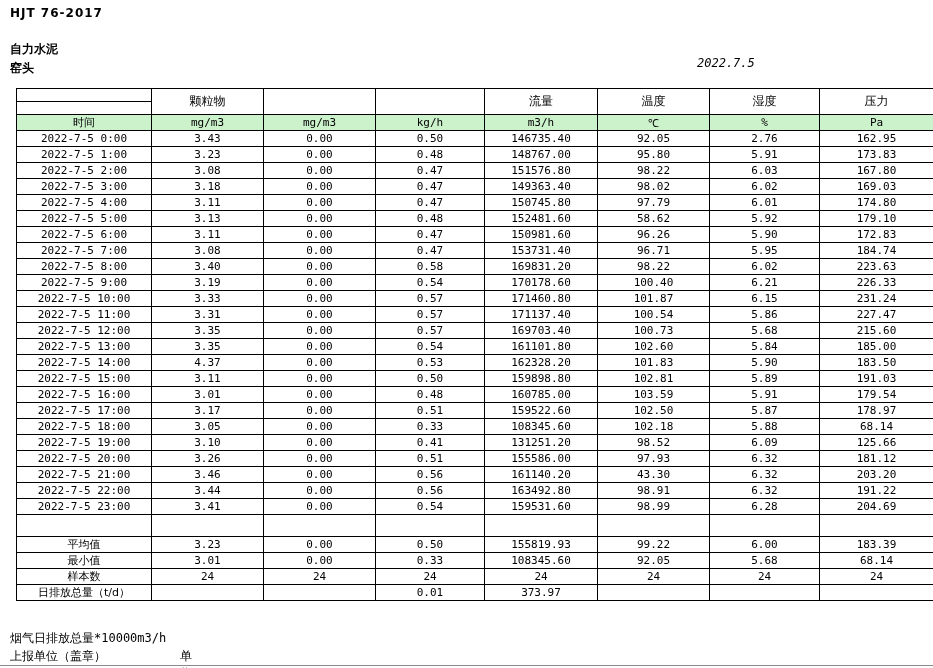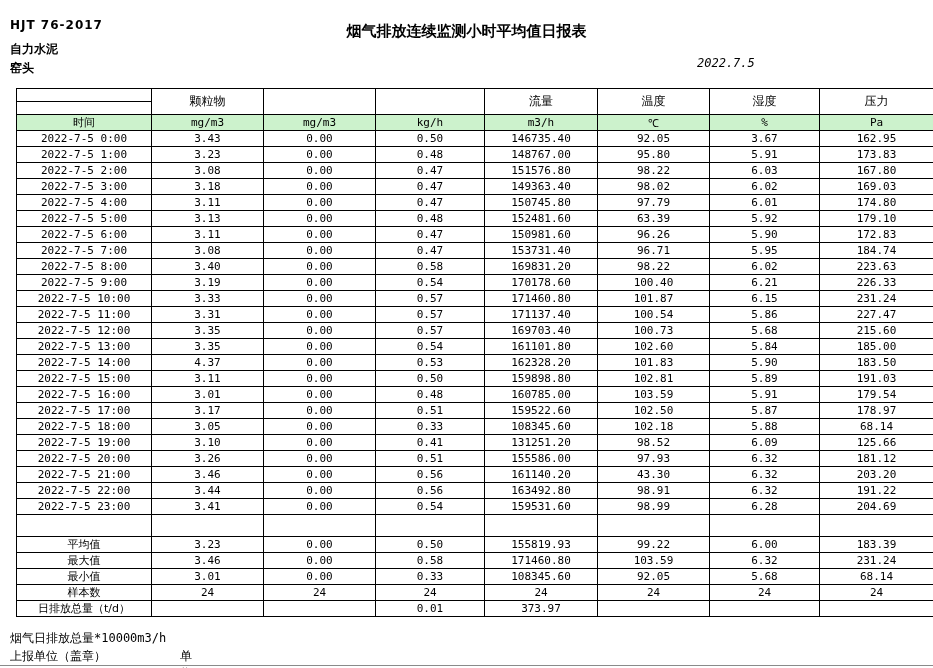--- a/index.html
+++ b/index.html
@@ -2,21 +2,21 @@
 <html><head>
 <meta charset="utf-8">
 <style>
   * { margin:0; padding:0; box-sizing:border-box; }
   html,body { background:#ffffff; }
   .page {
     position:relative; width:933px; height:668px; background:#fff;
     font-family:"DejaVu Sans", "Liberation Sans", sans-serif; color:#000;
     overflow:hidden;
   }
-  .doc-code { position:absolute; left:10px; top:6px; font-size:12px; font-weight:bold; letter-spacing:1px;margin-top:12px; }
+  .doc-code { position:absolute; left:10px; top:6px; font-size:12px; font-weight:bold; letter-spacing:1px; }
   .title { position:absolute; left:0; top:22px; width:933px; text-align:center; font-size:15px; font-weight:bold; }
   .company { position:absolute; left:10px; top:41px; font-size:12px; font-weight:bold; }
   .station { position:absolute; left:10px; top:60px; font-size:12px; font-weight:bold; }
   .date { position:absolute; left:697px; top:56px; font-size:12px; font-family:"DejaVu Sans Mono", monospace;font-style:italic; }
 
   table.rpt {
     position:absolute; left:16px; top:88px; width:917px;
     border-collapse:collapse; table-layout:fixed;
     font-family:"DejaVu Sans Mono", "Liberation Mono", monospace;
     font-size:11px;
@@ -37,21 +37,20 @@
   .footer-note { position:absolute; left:10px; top:630px; font-size:12px; font-family:"DejaVu Sans Mono", monospace; }
   .footer-line { position:absolute; left:10px; top:648px; font-size:12px; }
   .footer-line .unit { position:absolute; left:170px; top:0; }
   .bottom-rule { position:absolute; left:0; top:665px; width:933px; height:0; border-top:1px solid #8a8a8a; }
 </style>
 </head>
 <body>
 
 <div class="page">
   <div class="doc-code">HJT  76-2017</div>
-  <div class="title">烟气排放连续监测小时平均值日报表</div>
   <div class="company">自力水泥</div>
   <div class="station">窑头</div>
   <div class="date">2022.7.5</div>
 
   <table class="rpt">
     <colgroup>
       <col style="width:135px">
         <col style="width:112px">
         <col style="width:112px">
         <col style="width:109px">
@@ -85,21 +84,21 @@
         </tr>
       </thead>
     <tbody id="tbody">
         <tr>
           <td>2022-7-5 0:00</td>
           <td>3.43</td>
           <td>0.00</td>
           <td>0.50</td>
           <td>146735.40</td>
           <td>92.05</td>
-          <td>3.67</td>
+          <td>2.76</td>
           <td>162.95</td>
         </tr>
         <tr>
           <td>2022-7-5 1:00</td>
           <td>3.23</td>
           <td>0.00</td>
           <td>0.48</td>
           <td>148767.00</td>
           <td>95.80</td>
           <td>5.91</td>
@@ -134,21 +133,21 @@
           <td>97.79</td>
           <td>6.01</td>
           <td>174.80</td>
         </tr>
         <tr>
           <td>2022-7-5 5:00</td>
           <td>3.13</td>
           <td>0.00</td>
           <td>0.48</td>
           <td>152481.60</td>
-          <td>63.39</td>
+          <td>58.62</td>
           <td>5.92</td>
           <td>179.10</td>
         </tr>
         <tr>
           <td>2022-7-5 6:00</td>
           <td>3.11</td>
           <td>0.00</td>
           <td>0.47</td>
           <td>150981.60</td>
           <td>96.26</td>
@@ -337,30 +336,20 @@
         </tr>
         <tr class="summary-row">
           <td>平均值</td>
           <td>3.23</td>
           <td>0.00</td>
           <td>0.50</td>
           <td>155819.93</td>
           <td>99.22</td>
           <td>6.00</td>
           <td>183.39</td>
-        </tr>
-        <tr class="summary-row">
-          <td>最大值</td>
-          <td>3.46</td>
-          <td>0.00</td>
-          <td>0.58</td>
-          <td>171460.80</td>
-          <td>103.59</td>
-          <td>6.32</td>
-          <td>231.24</td>
         </tr>
         <tr class="summary-row">
           <td>最小值</td>
           <td>3.01</td>
           <td>0.00</td>
           <td>0.33</td>
           <td>108345.60</td>
           <td>92.05</td>
           <td>5.68</td>
           <td>68.14</td>

